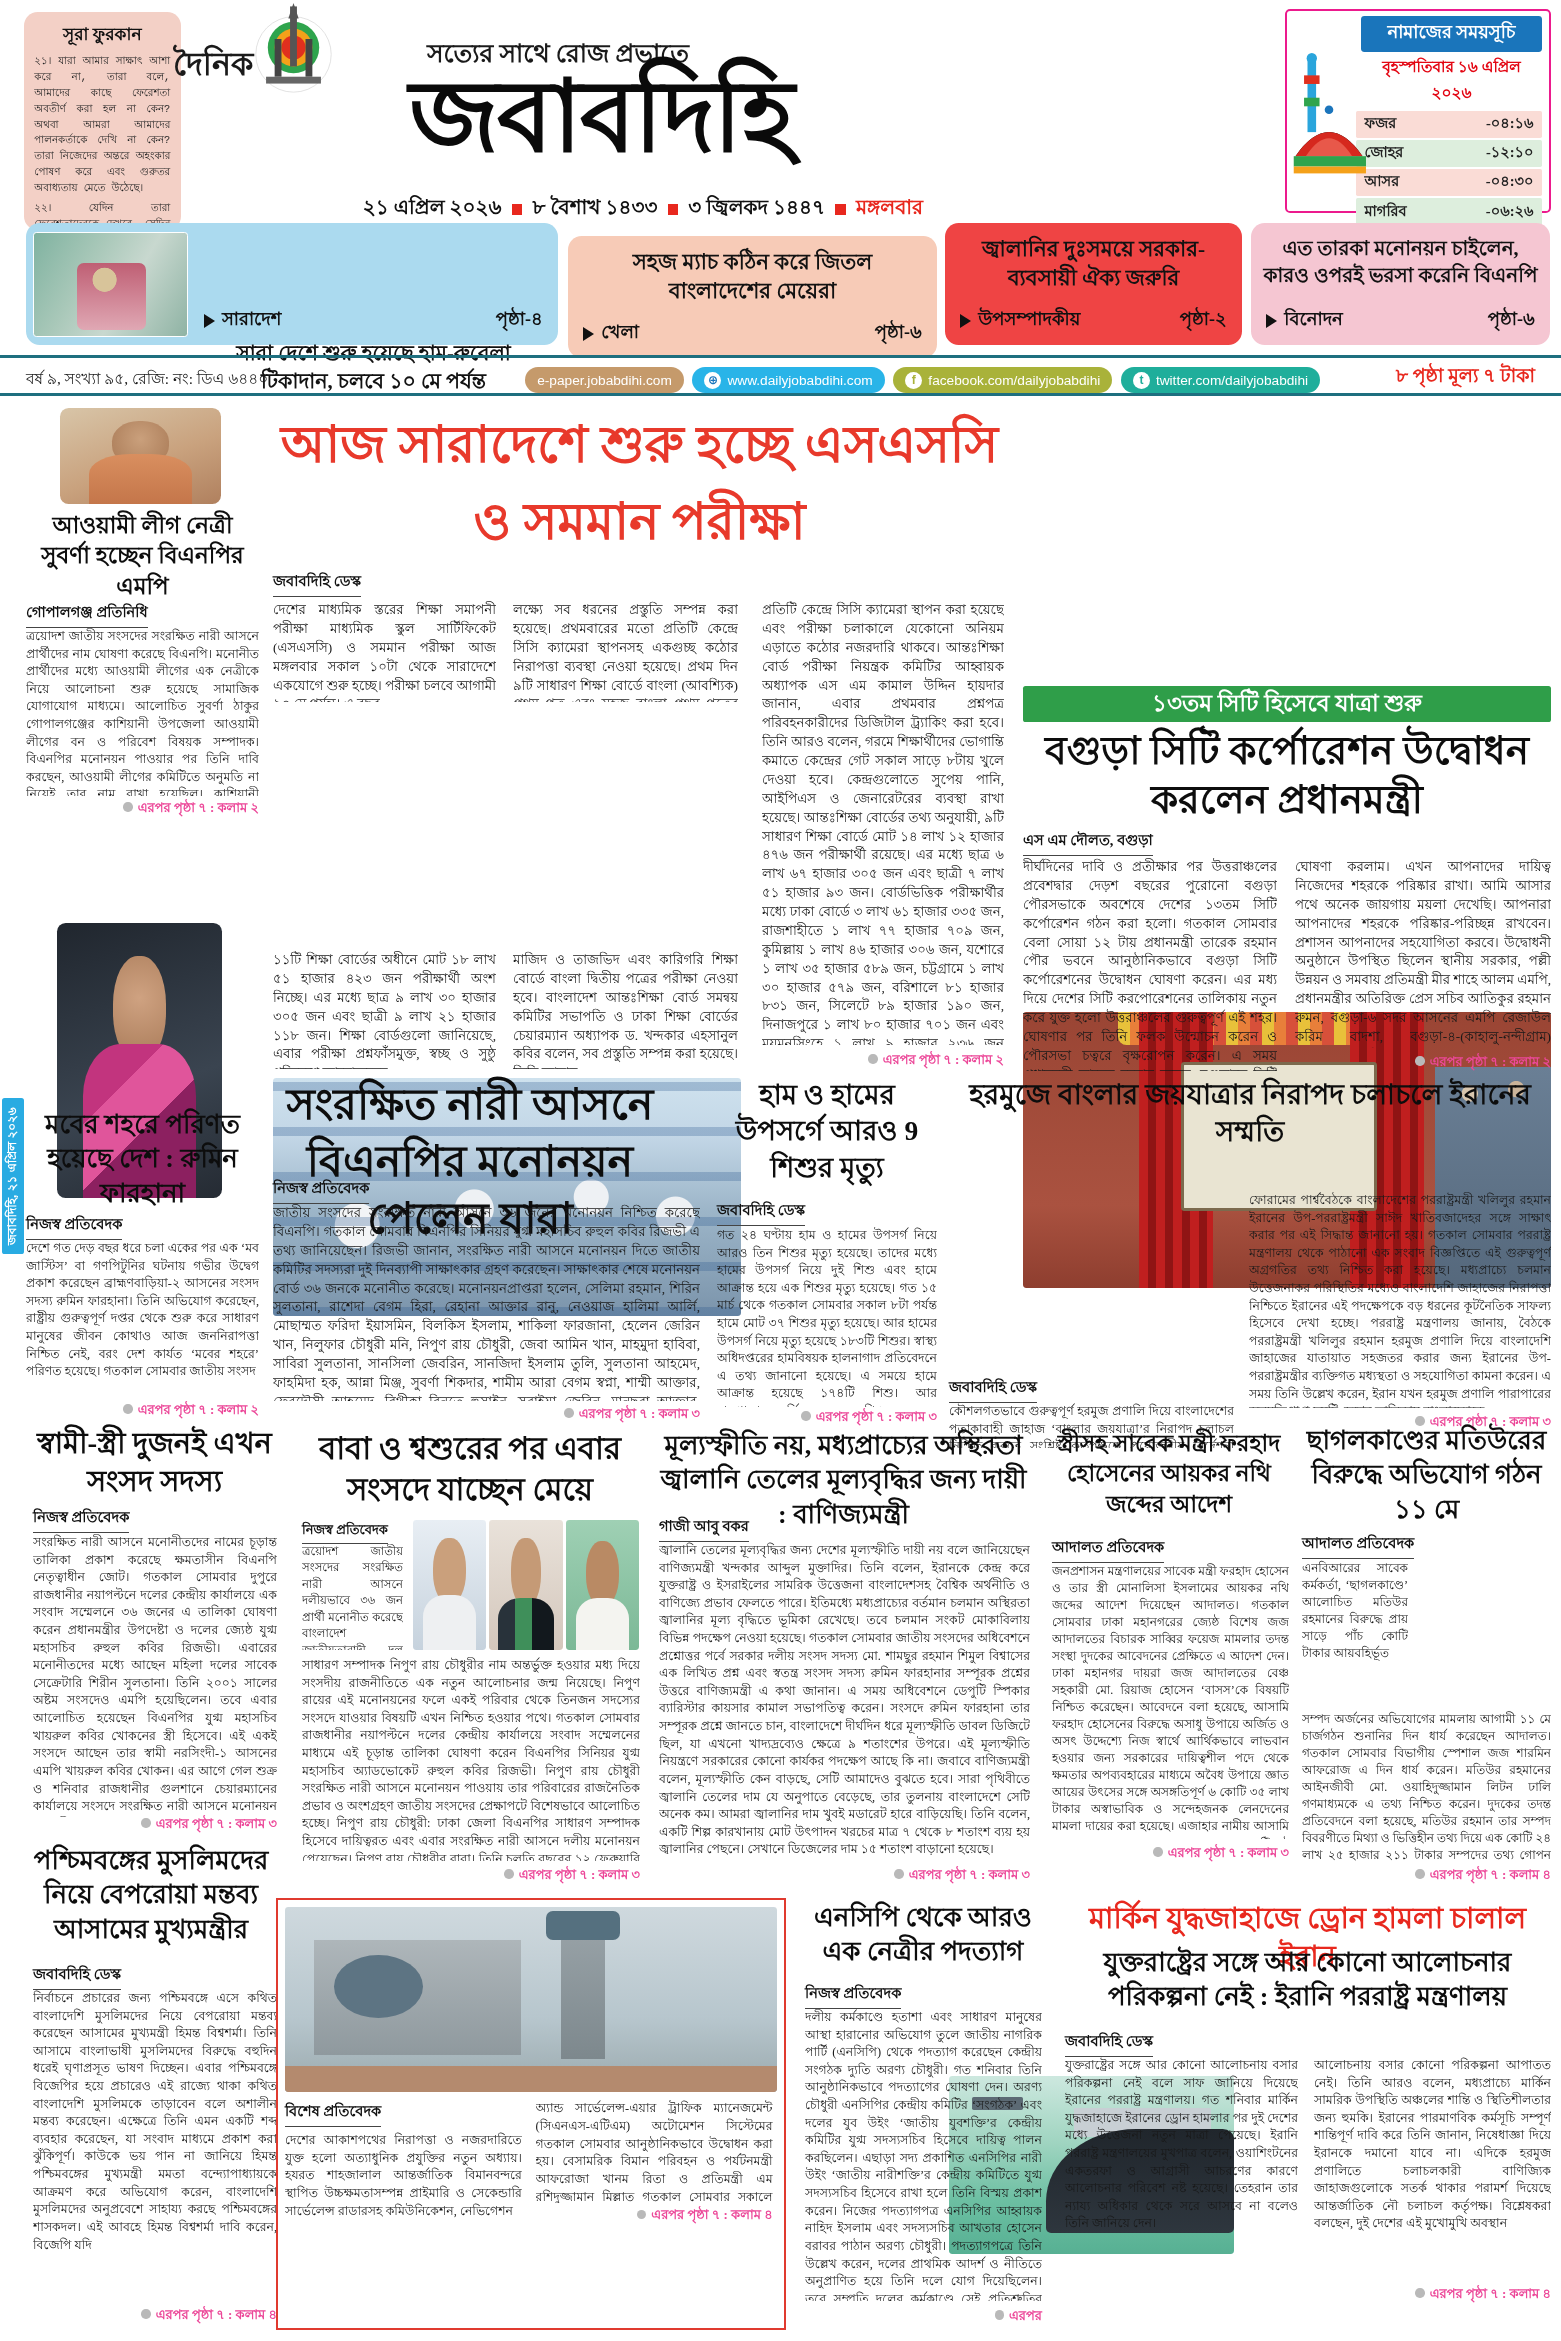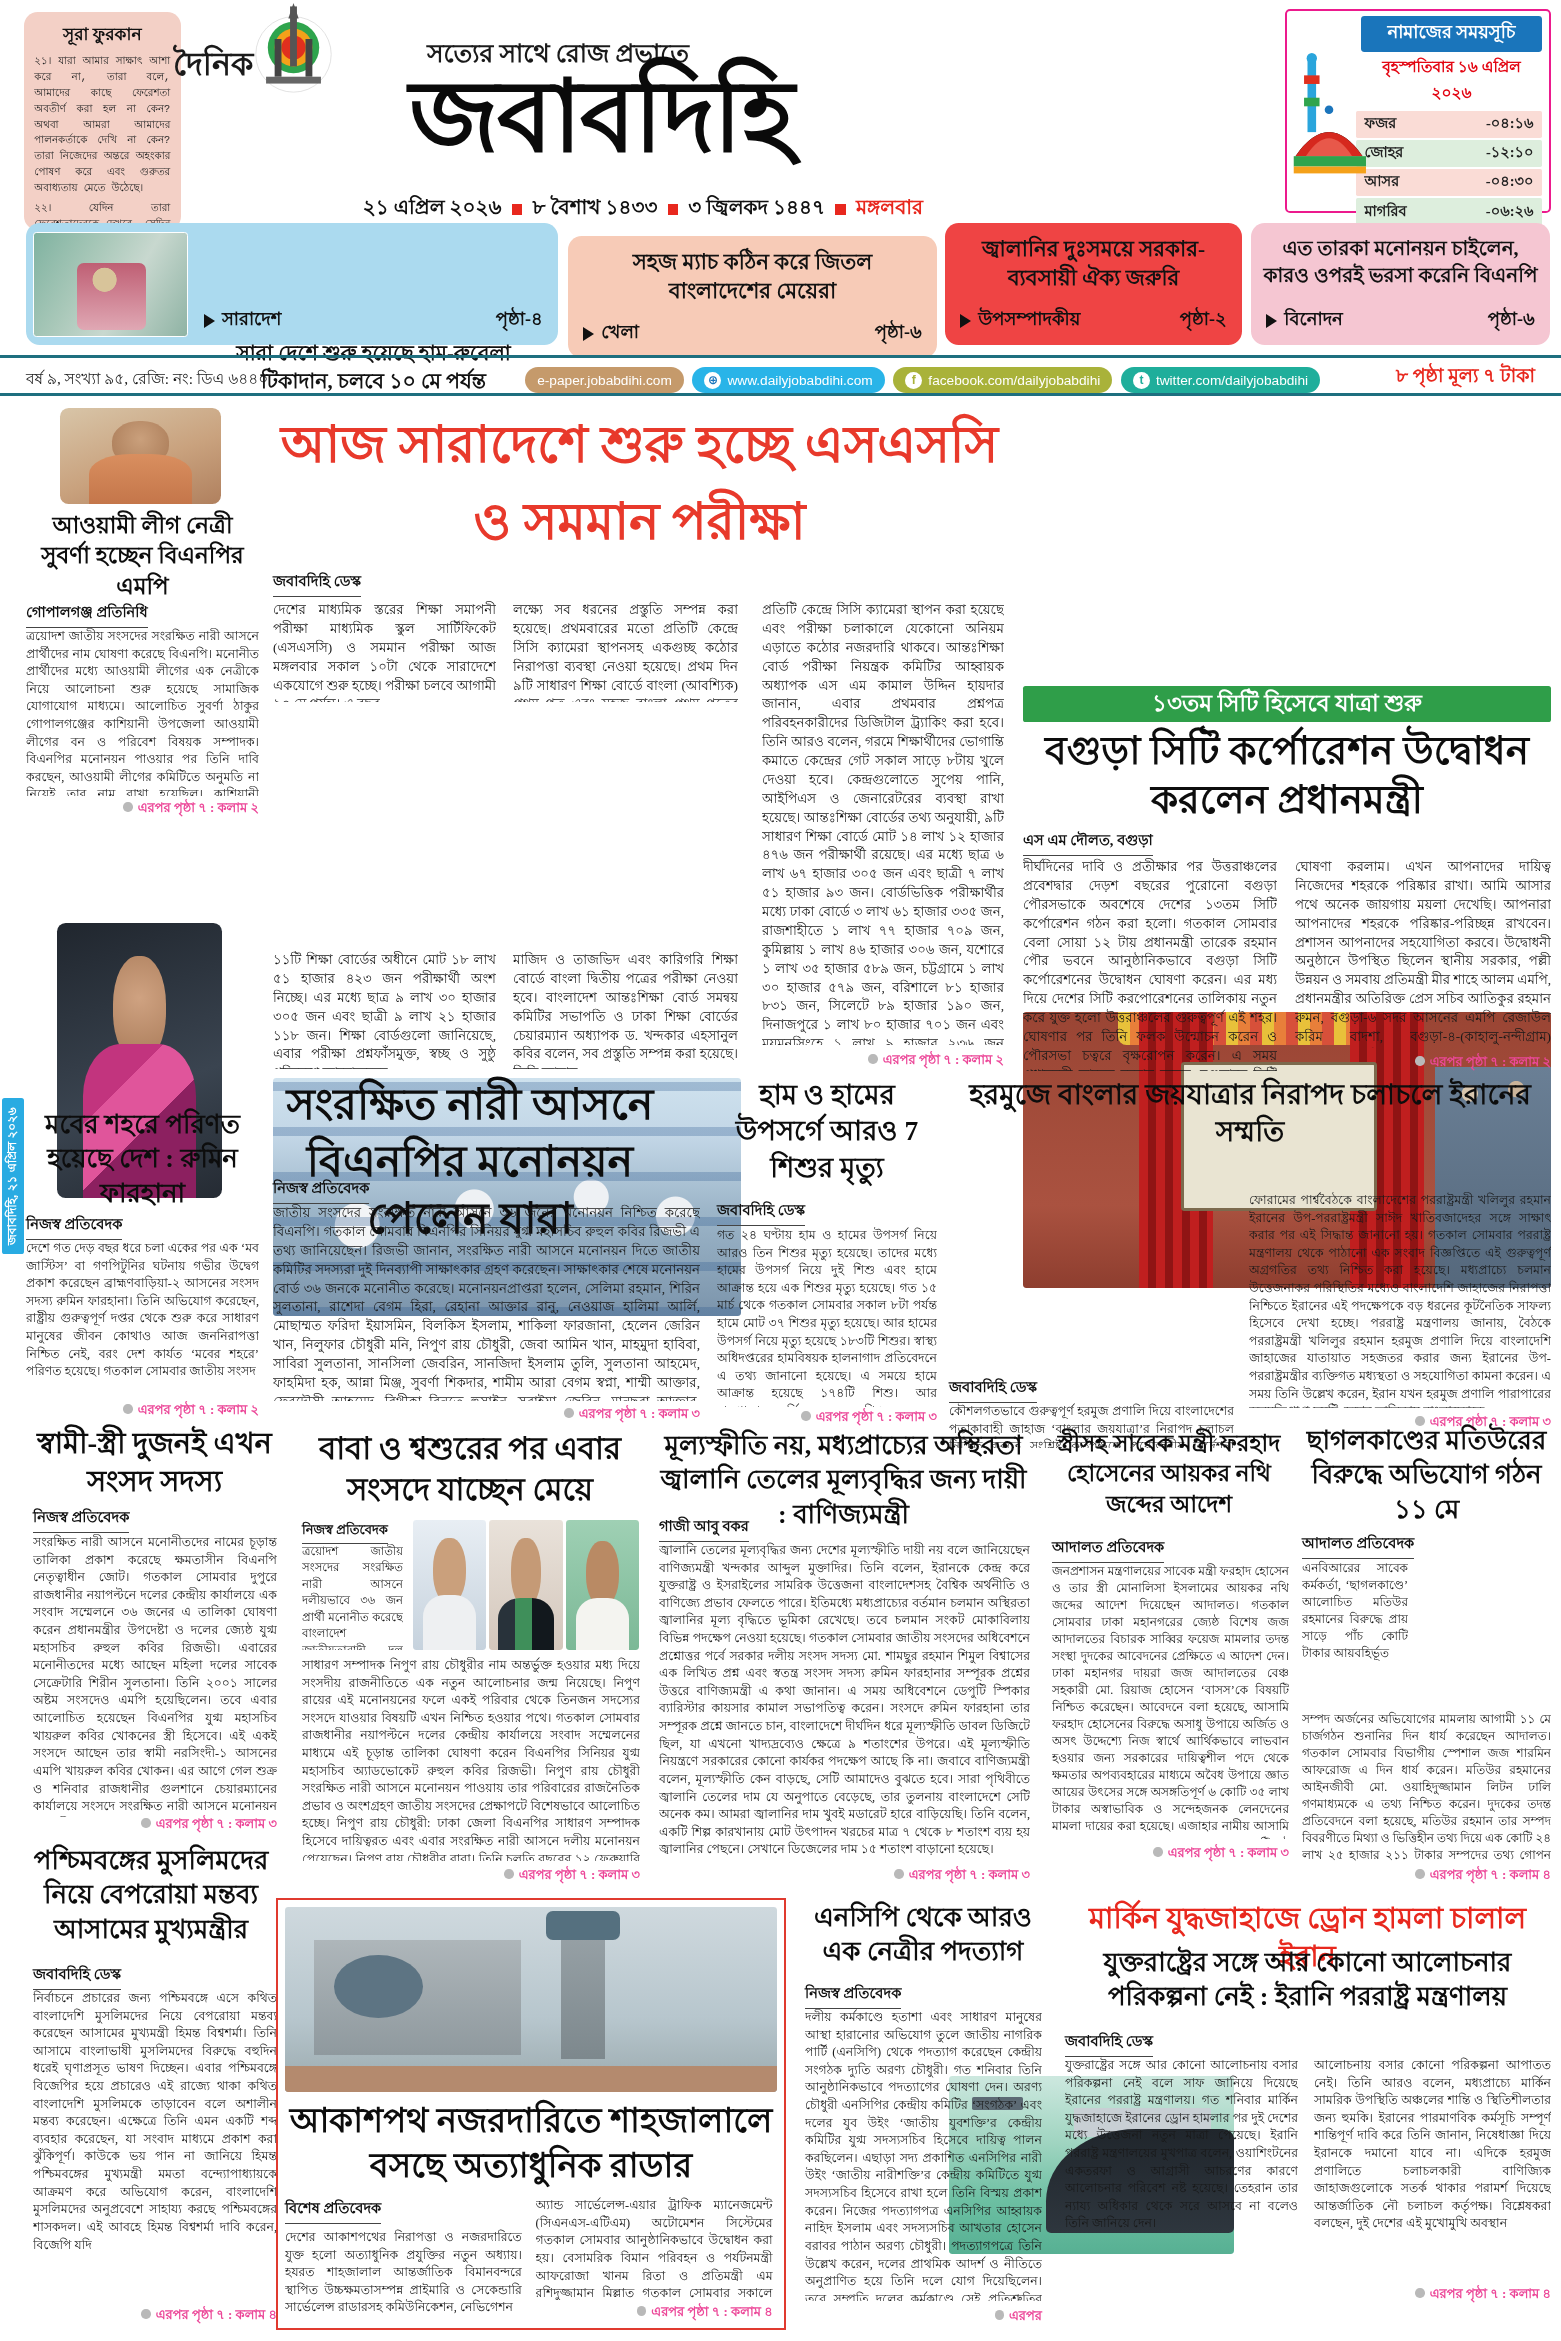--- a/index.html
+++ b/index.html
@@ -272,21 +272,21 @@
   <div class="abs" style="left:1023px;top:829px;"><span class="byline">এস এম দৌলত, বগুড়া</span></div>
   <div class="abs body-txt" style="left:1023px;top:858px;width:254px;height:213px;">দীর্ঘদিনের দাবি ও প্রতীক্ষার পর উত্তরাঞ্চলের প্রবেশদ্বার দেড়শ বছরের পুরোনো বগুড়া পৌরসভাকে অবশেষে দেশের ১৩তম সিটি কর্পোরেশন গঠন করা হলো। গতকাল সোমবার বেলা সোয়া ১২ টায় প্রধানমন্ত্রী তারেক রহমান পৌর ভবনে আনুষ্ঠানিকভাবে বগুড়া সিটি কর্পোরেশনের উদ্বোধন ঘোষণা করেন। এর মধ্য দিয়ে দেশের সিটি করপোরেশনের তালিকায় নতুন করে যুক্ত হলো উত্তরাঞ্চলের গুরুত্বপূর্ণ এই শহর। ঘোষণার পর তিনি ফলক উন্মোচন করেন ও পৌরসভা চত্বরে বৃক্ষরোপন করেন। এ সময় প্রধানমন্ত্রী তারেক রহমান বলেন, বগুড়াকে সিটি করপোরেশন হিসেবে</div>
   <div class="abs body-txt" style="left:1295px;top:858px;width:256px;height:190px;">ঘোষণা করলাম। এখন আপনাদের দায়িত্ব নিজেদের শহরকে পরিষ্কার রাখা। আমি আসার পথে অনেক জায়গায় ময়লা দেখেছি। আপনারা আপনাদের শহরকে পরিষ্কার-পরিচ্ছন্ন রাখবেন। প্রশাসন আপনাদের সহযোগিতা করবে। উদ্বোধনী অনুষ্ঠানে উপস্থিত ছিলেন স্থানীয় সরকার, পল্লী উন্নয়ন ও সমবায় প্রতিমন্ত্রী মীর শাহে আলম এমপি, প্রধানমন্ত্রীর অতিরিক্ত প্রেস সচিব আতিকুর রহমান রুমন, বগুড়া-৬ সদর আসনের এমপি রেজাউল করিম বাদশা, বগুড়া-৪-(কাহালু-নন্দীগ্রাম) আসনের এমপি আলহাজ্ব মোশারফ হোসেন, বগুড়া-৫ (শেরপুর-ধুনট) আসনের এমপি গোলাম মোহাম্মদ সিরাজ, বগুড়া-৩ (আদমদীঘি-দুপচাঁচিয়া)</div>
   <div class="abs jump" style="left:1295px;top:1050px;width:256px;"><span class="dot"></span><span>এরপর পৃষ্ঠা ৭ : কলাম ২</span></div>
 
   <div class="abs hl" style="left:253px;top:1077px;width:434px;font-size:43px;">সংরক্ষিত নারী আসনে বিএনপির মনোনয়ন পেলেন যারা</div>
   <div class="abs" style="left:273px;top:1177px;"><span class="byline">নিজস্ব প্রতিবেদক</span></div>
   <div class="abs body-txt" style="left:273px;top:1204px;width:427px;height:197px;">জাতীয় সংসদের সংরক্ষিত নারী আসনে ৩৬ জনের মনোনয়ন নিশ্চিত করেছে বিএনপি। গতকাল সোমবার বিএনপির সিনিয়র যুগ্ম মহাসচিব রুহুল কবির রিজভী এ তথ্য জানিয়েছেন। রিজভী জানান, সংরক্ষিত নারী আসনে মনোনয়ন দিতে জাতীয় কমিটির সদস্যরা দুই দিনব্যাপী সাক্ষাৎকার গ্রহণ করেছেন। সাক্ষাৎকার শেষে মনোনয়ন বোর্ড ৩৬ জনকে মনোনীত করেছে। মনোনয়নপ্রাপ্তরা হলেন, সেলিমা রহমান, শিরিন সুলতানা, রাশেদা বেগম হিরা, রেহানা আক্তার রানু, নেওয়াজ হালিমা আর্লি, মোছাম্মত ফরিদা ইয়াসমিন, বিলকিস ইসলাম, শাকিলা ফারজানা, হেলেন জেরিন খান, নিলুফার চৌধুরী মনি, নিপুণ রায় চৌধুরী, জেবা আমিন খান, মাহমুদা হাবিবা, সাবিরা সুলতানা, সানসিলা জেবরিন, সানজিদা ইসলাম তুলি, সুলতানা আহমেদ, ফাহমিদা হক, আন্না মিঞ্জ, সুবর্ণা শিকদার, শামীম আরা বেগম স্বপ্না, শাম্মী আক্তার, ফেরদৌসী আহমেদ, বিথীকা বিনতে হুসাইন, সুরাইয়া জেরিন, মানছুরা আক্তার, জহরত আদিব চৌধুরী, মমতাজ আলম, ফাহিমা নাসরিন, আরিফা সুলতানা, সানজিদা ইয়াসমিন, শওকত আর আক্তার, মাধবী মারমা,</div>
   <div class="abs jump" style="left:273px;top:1402px;width:427px;"><span class="dot"></span><span>এরপর পৃষ্ঠা ৭ : কলাম ৩</span></div>
 
-  <div class="abs hl" style="left:717px;top:1077px;width:220px;font-size:27.5px;">হাম ও হামের উপসর্গে আরও 7 শিশুর মৃত্যু</div>
+  <div class="abs hl" style="left:717px;top:1077px;width:220px;font-size:27.5px;">হাম ও হামের উপসর্গে আরও 9 শিশুর মৃত্যু</div>
   <div class="abs" style="left:717px;top:1199px;"><span class="byline">জবাবদিহি ডেস্ক</span></div>
   <div class="abs body-txt" style="left:717px;top:1227px;width:220px;height:180px;font-size:12.4px;">গত ২৪ ঘণ্টায় হাম ও হামের উপসর্গ নিয়ে আরও তিন শিশুর মৃত্যু হয়েছে। তাদের মধ্যে হামের উপসর্গ নিয়ে দুই শিশু এবং হামে আক্রান্ত হয়ে এক শিশুর মৃত্যু হয়েছে। গত ১৫ মার্চ থেকে গতকাল সোমবার সকাল ৮টা পর্যন্ত হামে মোট ৩৭ শিশুর মৃত্যু হয়েছে। আর হামের উপসর্গ নিয়ে মৃত্যু হয়েছে ১৮৩টি শিশুর। স্বাস্থ্য অধিদপ্তরের হামবিষয়ক হালনাগাদ প্রতিবেদনে এ তথ্য জানানো হয়েছে। এ সময়ে হামে আক্রান্ত হয়েছে ১৭৪টি শিশু। আর হাসপাতালে ভর্তি হয়েছে ৮৪৬ শিশু।</div>
   <div class="abs jump" style="left:717px;top:1405px;width:220px;"><span class="dot"></span><span>এরপর পৃষ্ঠা ৭ : কলাম ৩</span></div>
 
   <div class="abs hl" style="left:949px;top:1077px;width:602px;font-size:28px;">হরমুজে বাংলার জয়যাত্রার নিরাপদ চলাচলে ইরানের সম্মতি</div>
   <div class="abs photo ph-ship" style="left:949px;top:1191px;width:285px;height:178px;">
       <div class="far"></div>
       <div class="deck"></div>
       <div class="hull"></div>
     </div>
@@ -343,21 +343,20 @@
   <div class="abs jump" style="left:33px;top:2303px;width:244px;"><span class="dot"></span><span>এরপর পৃষ্ঠা ৭ : কলাম ৪</span></div>
 
   <div class="abs" style="left:276px;top:1898px;width:510px;height:432px;border:2.6px solid #e03a2f;box-sizing:border-box;padding:6.9px;">
     <div class="photo ph-air" style="width:100%;height:185px;">
       <div class="bld"></div>
         <div class="hole"></div>
         <div class="tower"></div>
         <div class="cab"></div>
         <div class="ground"></div>
     </div>
-    <div class="hl" style="font-size:34px;margin-top:6.9px;">আকাশপথ নজরদারিতে শাহজালালে বসছে অত্যাধুনিক রাডার</div>
     <div style="display:flex;gap:13.7px;margin-top:8.6px;">
       <div style="width:237px;">
         <span class="byline">বিশেষ প্রতিবেদক</span>
         <div class="body-txt" style="height:93px;margin-top:5.1px;font-size:12.4px;">দেশের আকাশপথের নিরাপত্তা ও নজরদারিতে যুক্ত হলো অত্যাধুনিক প্রযুক্তির নতুন অধ্যায়। হযরত শাহজালাল আন্তর্জাতিক বিমানবন্দরে স্থাপিত উচ্চক্ষমতাসম্পন্ন প্রাইমারি ও সেকেন্ডারি সার্ভেলেন্স রাডারসহ কমিউনিকেশন, নেভিগেশন</div>
       </div>
       <div style="width:237px;">
         <div class="body-txt" style="height:103px;font-size:12.4px;">অ্যান্ড সার্ভেলেন্স-এয়ার ট্রাফিক ম্যানেজমেন্ট (সিএনএস-এটিএম) অটোমেশন সিস্টেমের গতকাল সোমবার আনুষ্ঠানিকভাবে উদ্বোধন করা হয়। বেসামরিক বিমান পরিবহন ও পর্যটনমন্ত্রী আফরোজা খানম রিতা ও প্রতিমন্ত্রী এম রশিদুজ্জামান মিল্লাত গতকাল সোমবার সকালে এর কার্যক্রম</div>
         <div class="jump"><span class="dot"></span><span>এরপর পৃষ্ঠা ৭ : কলাম ৪</span></div>
       </div>
     </div>

